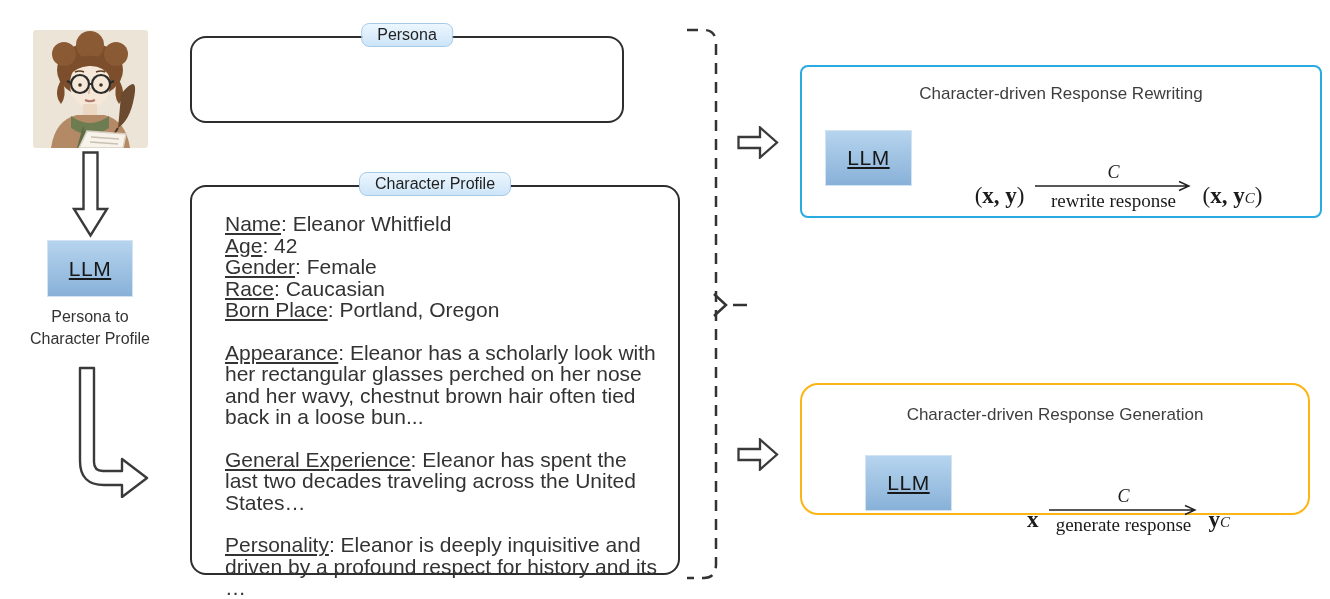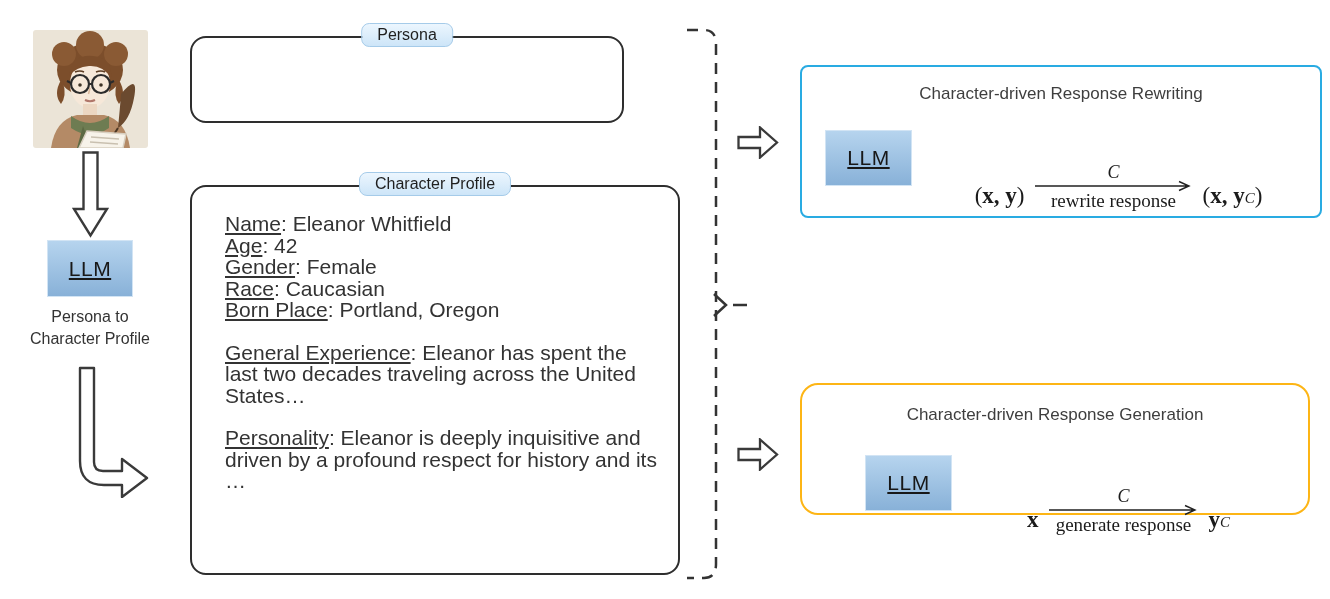--- a/index.html
+++ b/index.html
@@ -105,20 +105,21 @@
   <div class="card" style="left:190px;top:185px;width:490px;height:390px;">
     <div class="tab">
       <span>Character Profile</span>
     </div>
     <div class="profile-body">
       <div class="pline"><span class="u">Name</span><span>: Eleanor Whitfield</span></div>
       <div class="pline"><span class="u">Age</span><span>: 42</span></div>
       <div class="pline"><span class="u">Gender</span><span>: Female</span></div>
       <div class="pline"><span class="u">Race</span><span>: Caucasian</span></div>
       <div class="pline"><span class="u">Born Place</span><span>: Portland, Oregon</span></div>
+      <div class="ppar"><span class="u">Appearance</span><span>: Eleanor has a scholarly look with her rectangular glasses perched on her nose and her wavy, chestnut brown hair often tied back in a loose bun...</span></div>
       <div class="ppar"><span class="u">General Experience</span><span>: Eleanor has spent the last two decades traveling across the United States…</span></div>
       <div class="ppar"><span class="u">Personality</span><span>: Eleanor is deeply inquisitive and driven by a profound respect for history and its …</span></div>
     </div>
   </div>
 
   <div class="svgwrap" style="left:680px;top:22px;">
     <svg width="80" height="570" viewBox="0 0 80 570">
       <path d="M7,8 L24,8 Q36,8 36,22 L36,542 Q36,556 24,556 L7,556" fill="none" stroke="#333333" stroke-width="2.5" stroke-dasharray="11,8"></path>
       <path d="M34,272 L46,283 L34,294" fill="none" stroke="#333333" stroke-width="2.5"></path>
       <path d="M53,283 L67,283" fill="none" stroke="#333333" stroke-width="2.5"></path>

